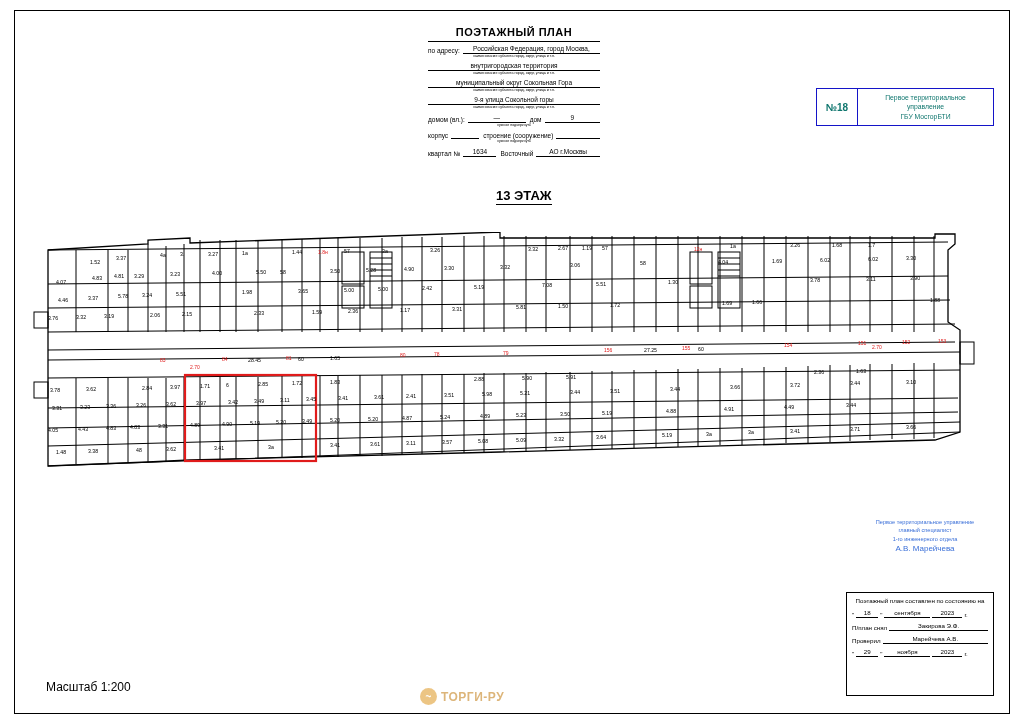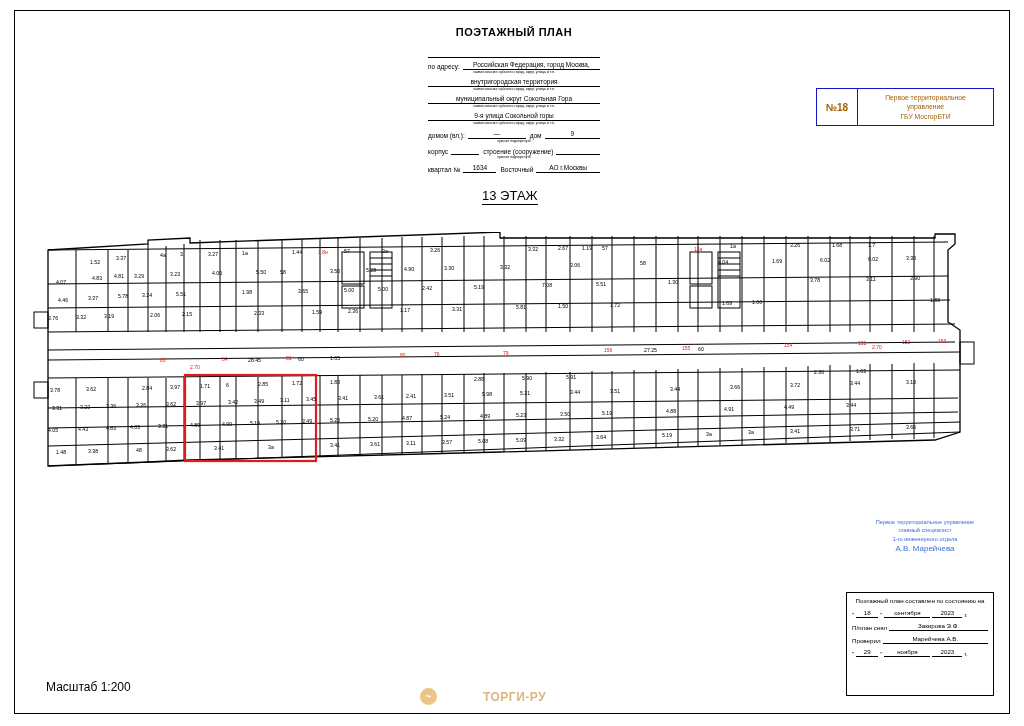--- a/index.html
+++ b/index.html
@@ -35,21 +35,21 @@
     top: 26px;
     width: 172px;
     box-sizing: border-box;
   }
   .tb-title {
     text-align: center;
     font-size: 11px;
     font-weight: bold;
     letter-spacing: 0.5px;
     border-bottom: 1px solid #000;
-    padding-bottom: 19px;
+    padding-bottom: 3px;
   }
   .tb-row {
     display: flex;
     align-items: flex-end;
     font-size: 6.5px;
     margin-top: 3px;
   }
   .tb-label {
     white-space: nowrap;
     padding-right: 3px;
@@ -98,21 +98,21 @@
   
   .stamp {
     position: absolute;
     left: 816px;
     top: 88px;
     width: 178px;
     height: 38px;
     border: 1px solid #1414c8;
     box-sizing: border-box;
     display: flex;
-    color: #a16207;
+    color: #0f766e;
   }
   .stamp .num {
     width: 40px;
     border-right: 1px solid #1414c8;
     display: flex;
     align-items: center;
     justify-content: center;
     font-size: 10px;
     font-weight: bold;
   }
@@ -123,24 +123,24 @@
     align-items: center;
     justify-content: center;
     font-size: 6.8px;
     line-height: 1.35;
     text-align: center;
   }
 
   
   .floor-label {
     position: absolute;
-    left: 482px;
+    left: 496px;
     top: 188px;
     font-size: 13px;
-    font-weight: normal;
+    font-weight: bold;
     border-bottom: 1px solid #000;
     padding-bottom: 1px;
   }
 
   
   .plan {
     position: absolute;
     left: 30px;
     top: 232px;
     width: 952px;
@@ -226,21 +226,20 @@
     justify-content: center;
     color: #fff;
     font-size: 10px;
     font-weight: bold;
   }
   .watermark .wm-text {
     color: #c8892a;
     font-size: 12px;
     font-weight: bold;
     letter-spacing: 0.5px;
-    margin-left: 42px;
   }
 </style>
 </head>
 <body>
 
 <div id="page">
   <div class="frame"></div>
 
   <div class="titleblock">
     <div class="tb-title">ПОЭТАЖНЫЙ ПЛАН</div>

